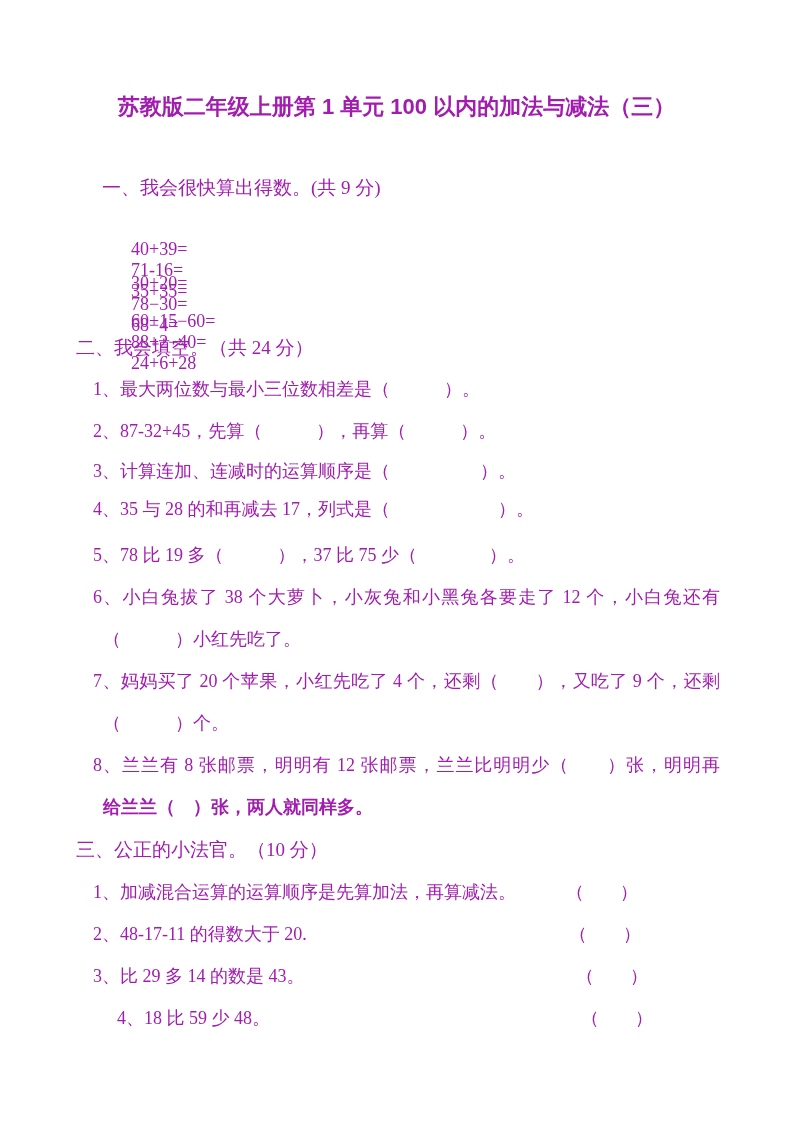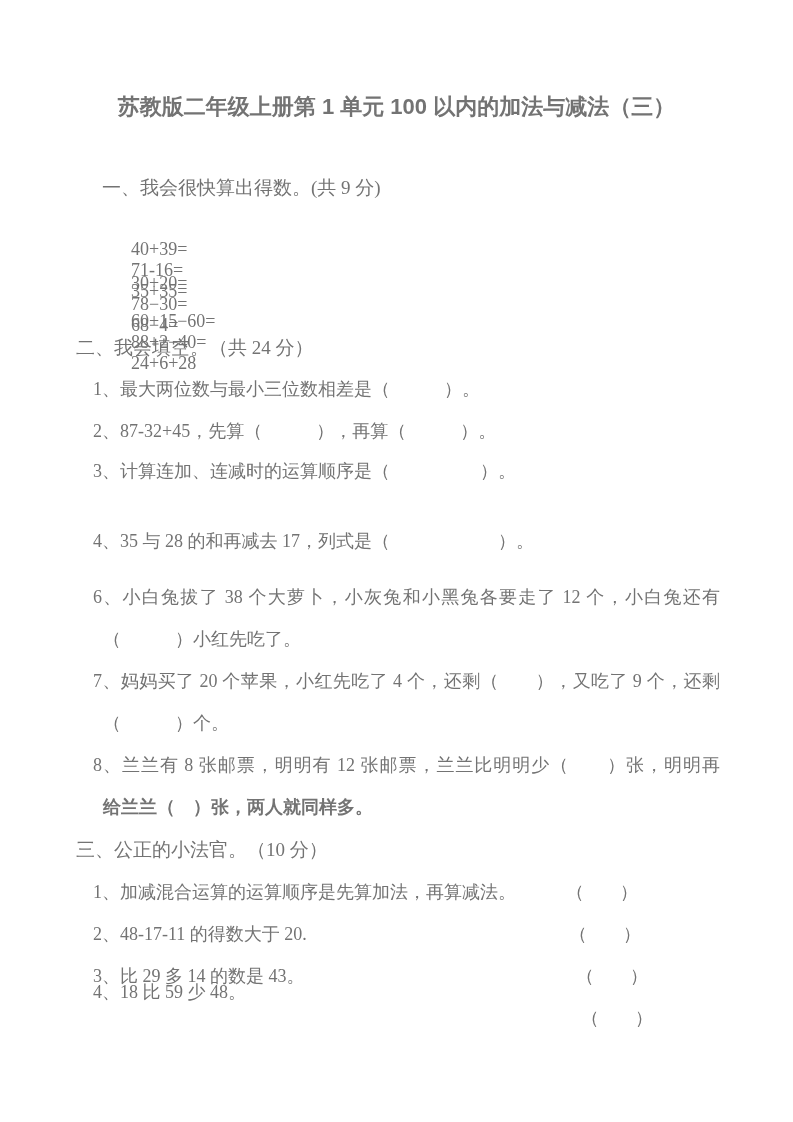--- a/index.html
+++ b/index.html
@@ -5,21 +5,21 @@
   html, body {
     margin: 0;
     padding: 0;
     background: #ffffff;
   }
   .page {
     position: relative;
     width: 793px;
     height: 1122px;
     background: #ffffff;
-    color: #737373;
+    color: #a21caf;
     font-family: "Liberation Serif", "DejaVu Serif", serif;
     font-size: 18px;
     overflow: hidden;
   }
   .abs { position: absolute; white-space: pre; }
 
   
   .doc-title {
     top: 92px;
     left: 0;
@@ -51,35 +51,35 @@
   .cont { left: 103px; }
   .justify {
     width: 627px;
     text-align: justify;
     text-align-last: justify;
     white-space: normal;
   }
   .t-f1  { top: 377px; }
   .t-f2  { top: 419px; }
   .t-f3  { top: 459px; }
-  .t-f4  { top: 529px; }
+  .t-f4  { top: 497px; }
   .t-f5  { top: 543px; }
   .t-f6a { top: 585px; }
   .t-f6b { top: 627px; }
   .t-f7a { top: 669px; }
   .t-f7b { top: 711px; }
   .t-f8a { top: 753px; }
   .t-f8b { top: 795px; font-weight: bold; }
 
   
   .jl { left: 93px; text-align: center; }
   .t-j1 { top: 880px; }
   .t-j2 { top: 922px; }
   .t-j3 { top: 964px; }
-  .t-j4 { top: 980px; }
+  .t-j4 { top: 1006px; margin-left: 24px; }
   .jb  { position: absolute; white-space: pre; }
   .jb1 { top: 880px;  left: 566px; }
   .jb2 { top: 922px;  left: 569px; }
   .jb3 { top: 964px;  left: 576px; }
   .jb4 { top: 1006px; left: 581px; }
 </style>
 </head>
 <body>
 
 <div class="page">
@@ -103,20 +103,21 @@
     <span class="calc-cell c2">88+2−40=</span>
     <span class="calc-cell c3">24+6+28</span>
   </div>
 
   <div class="abs heading t-s2h">二、我会填空。（共 24 分）</div>
 
   <div class="abs fl t-f1">1、最大两位数与最小三位数相差是（　　　）。</div>
   <div class="abs fl t-f2">2、87-32+45，先算（　　　），再算（　　　）。</div>
   <div class="abs fl t-f3">3、计算连加、连减时的运算顺序是（　　　　　）。</div>
   <div class="abs fl t-f4">4、35 与 28 的和再减去 17，列式是（　　　　　　）。</div>
+  <div class="abs fl t-f5">5、78 比 19 多（　　　），37 比 75 少（　　　　）。</div>
   <div class="abs fl t-f6a justify">6、小白兔拔了 38 个大萝卜，小灰兔和小黑兔各要走了 12 个，小白兔还有</div>
   <div class="abs fl cont t-f6b">（　　　）小红先吃了。</div>
   <div class="abs fl t-f7a justify">7、妈妈买了 20 个苹果，小红先吃了 4 个，还剩（　　），又吃了 9 个，还剩</div>
   <div class="abs fl cont t-f7b">（　　　）个。</div>
   <div class="abs fl t-f8a justify">8、兰兰有 8 张邮票，明明有 12 张邮票，兰兰比明明少（　　）张，明明再</div>
   <div class="abs fl cont t-f8b">给兰兰（　）张，两人就同样多。</div>
 
   <div class="abs heading t-s3h">三、公正的小法官。（10 分）</div>
 
   <div class="abs jl t-j1">1、加减混合运算的运算顺序是先算加法，再算减法。</div>

